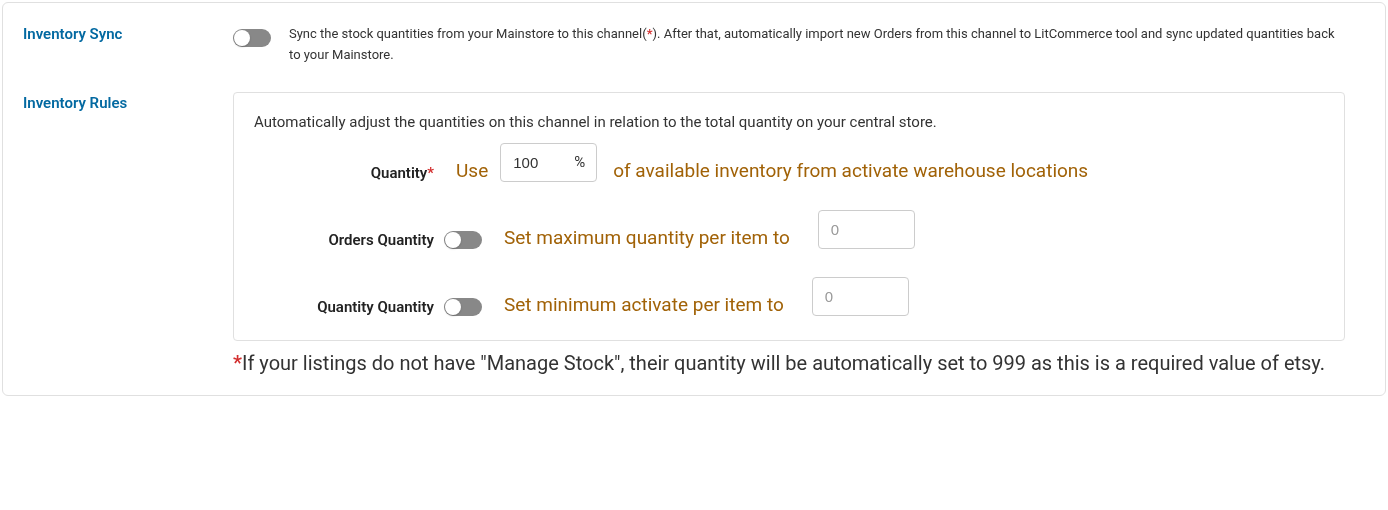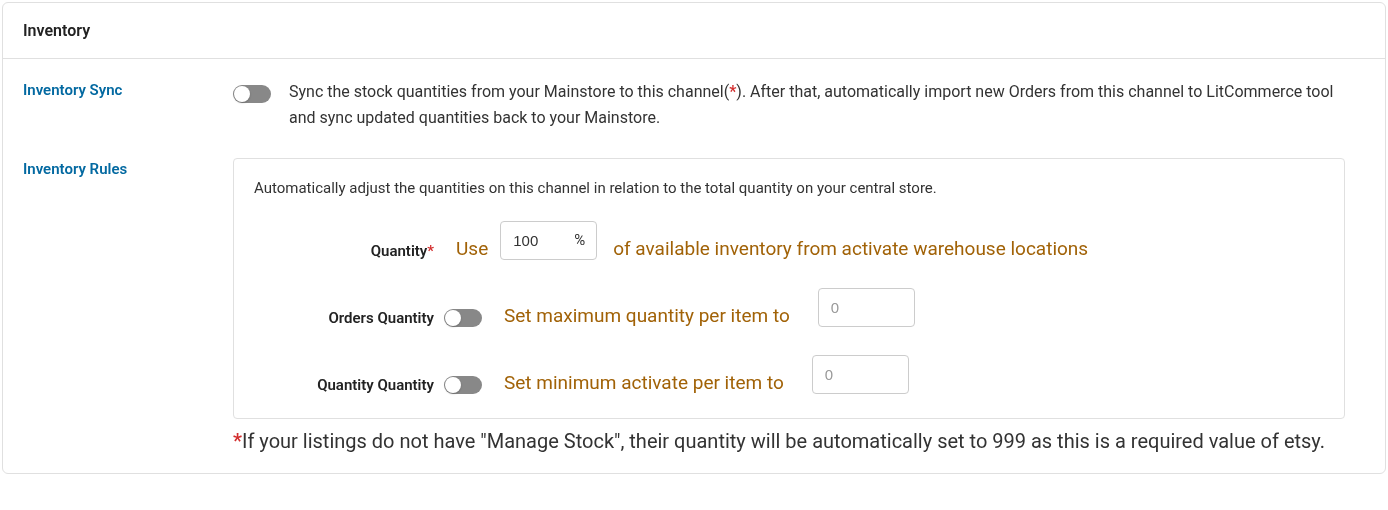--- a/index.html
+++ b/index.html
@@ -72,36 +72,36 @@
       left: 1px;
       top: 1px;
       width: 16px;
       height: 16px;
       background: #fff;
       border-radius: 50%;
       box-shadow: 0 1px 2px rgba(0,0,0,0.2);
     }
     .sync-text {
       color: #333;
-      font-size: 16px;
+      font-size: 13px;
       line-height: 1.65;
     }
     .asterisk {
       color: #d32f2f;
       font-weight: 600;
     }
     .rules-box {
       border: 1px solid #e0e0e0;
       border-radius: 4px;
       padding: 20px 20px 24px 20px;
     }
     .rules-intro {
       color: #333;
       font-size: 15px;
-      margin-bottom: 24px;
+      margin-bottom: 12px;
     }
     .rule-line {
       display: flex;
       align-items: flex-end;
       margin-bottom: 28px;
     }
     .rule-line:last-child {
       margin-bottom: 0;
     }
     .rule-label {
@@ -162,23 +162,20 @@
       color: #333;
     }
     .footnote .asterisk {
       font-weight: 600;
     }
   </style>
 </head>
 <body>
 
 <div class="card">
-  <div class="card-header">
-    <div class="card-header-title">Inventory</div>
-  </div>
   <div class="card-body">
 
     <div class="row">
       <div class="row-label">Inventory Sync</div>
       <div class="row-content sync-content">
         <div class="toggle">
           <div class="toggle-knob"></div>
         </div>
         <div class="sync-text">
           <span>Sync the stock quantities from your Mainstore to this channel(</span><span class="asterisk">*</span><span>). After that, automatically import new Orders from this channel to LitCommerce tool and sync updated quantities back to your Mainstore.</span>

